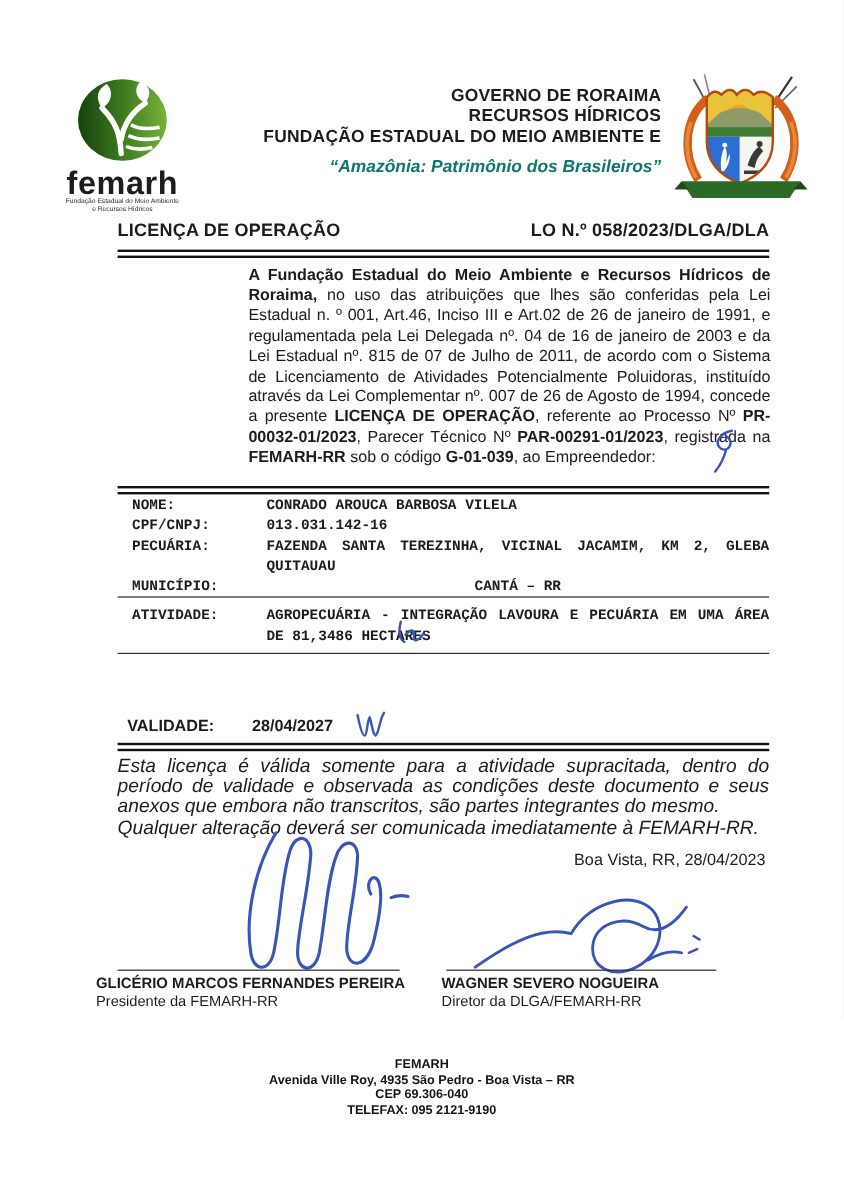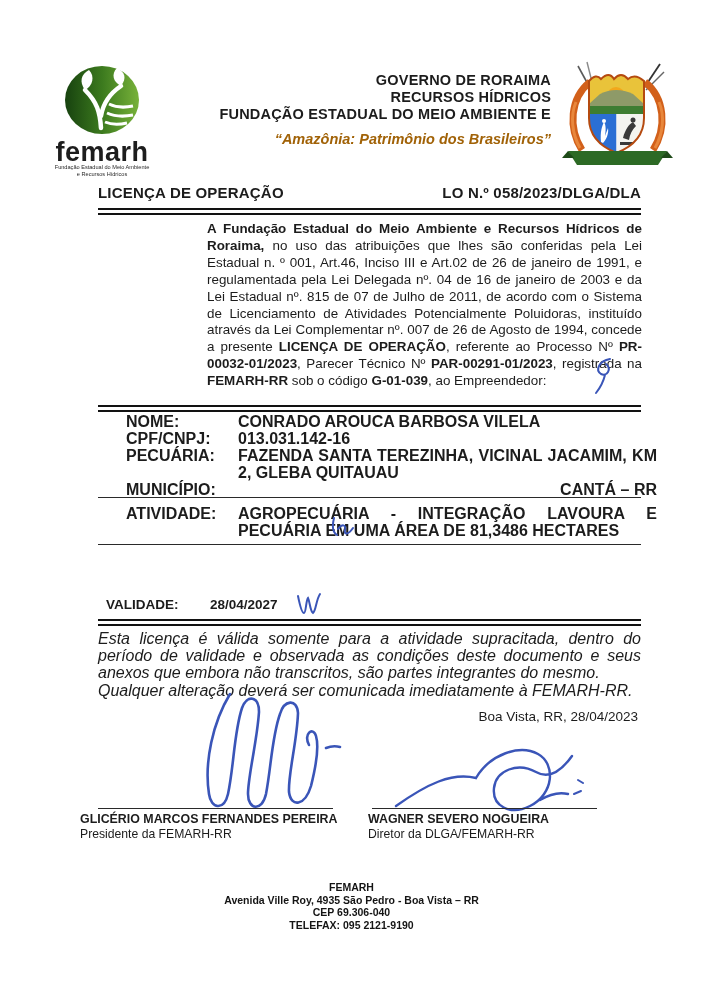--- a/index.html
+++ b/index.html
@@ -6,29 +6,29 @@
   .page{
     position:relative;width:703px;height:1000px;background:#ffffff;
     font-family:"Liberation Sans",sans-serif;color:#1c1c1c;overflow:hidden;
     margin:0 auto;
   }
   .abs{position:absolute;}
   .b{font-weight:bold;}
   
   .org-block{left:163px;top:72px;width:388px;text-align:right;line-height:17px;}
   .org-line{font-size:14.5px;font-weight:bold;letter-spacing:.2px;}
-  .motto{font-size:14.5px;font-weight:bold;font-style:italic;color:#a16207;margin-top:8px;}
+  .motto{font-size:14.5px;font-weight:bold;font-style:italic;color:#0f766e;margin-top:8px;}
   
   .title-row{left:98px;top:184px;width:543px;display:flex;justify-content:space-between;
     font-size:15px;font-weight:bold;letter-spacing:.2px;}
   .rule-double{height:3px;border-top:2px solid #121212;border-bottom:2px solid #121212;}
   .rule-thin{border-top:1.5px solid #2a2a2a;}
   
   .intro{left:207px;top:221px;width:435px;font-size:13.4px;line-height:16.9px;text-align:justify;}
-  .fields{left:114px;top:413px;width:543px;font-size:16px;line-height:17px;font-weight:bold;}
+  .fields{left:98px;top:413px;width:543px;font-size:12px;line-height:17px;font-weight:bold;font-family:Liberation Mono, monospace;}
   .frow{display:flex;}
   .flabel{width:112px;flex:none;}
   .fvalue{flex:1;text-align:justify;}
   .ent-addr{left:98px;top:552px;width:543px;font-size:13px;line-height:17.5px;font-weight:bold;text-align:justify;}
   .validity-row{left:98px;top:597px;width:543px;display:flex;font-size:13.5px;font-weight:bold;}
   .vlabel{width:112px;flex:none;padding-left:8px;box-sizing:border-box;}
   .conditions{left:98px;top:630px;width:543px;font-size:16px;line-height:17.2px;text-align:justify;font-style:italic;}
   .cond2{margin-top:0;}
   .dateline{left:98px;top:709px;width:540px;text-align:right;font-size:13.5px;}
   
@@ -136,21 +136,21 @@
     <div class="frow">
       <span class="flabel" style="padding-left:12px;">CPF/CNPJ:</span>
       <span class="fvalue">013.031.142-16</span>
     </div>
     <div class="frow">
       <span class="flabel" style="padding-left:12px;">PECUÁRIA:</span>
       <span class="fvalue">FAZENDA SANTA TEREZINHA, VICINAL JACAMIM, KM 2, GLEBA QUITAUAU</span>
     </div>
     <div class="frow">
       <span class="flabel" style="padding-left:12px;">MUNICÍPIO:</span>
-      <span class="fvalue" style="text-align:right;">CANTÁ – RR</span>
+      <span class="fvalue" style="text-align:center;">CANTÁ – RR</span>
     </div>
   </div>
 
   <div class="abs rule-thin" style="left:98px;top:497px;width:543px;"></div>
 
   <div class="abs fields" style="top:505px;">
     <div class="frow">
       <span class="flabel" style="padding-left:12px;">ATIVIDADE:</span>
       <span class="fvalue">AGROPECUÁRIA - INTEGRAÇÃO LAVOURA E PECUÁRIA  EM UMA ÁREA DE  81,3486 HECTARES</span>
     </div>

